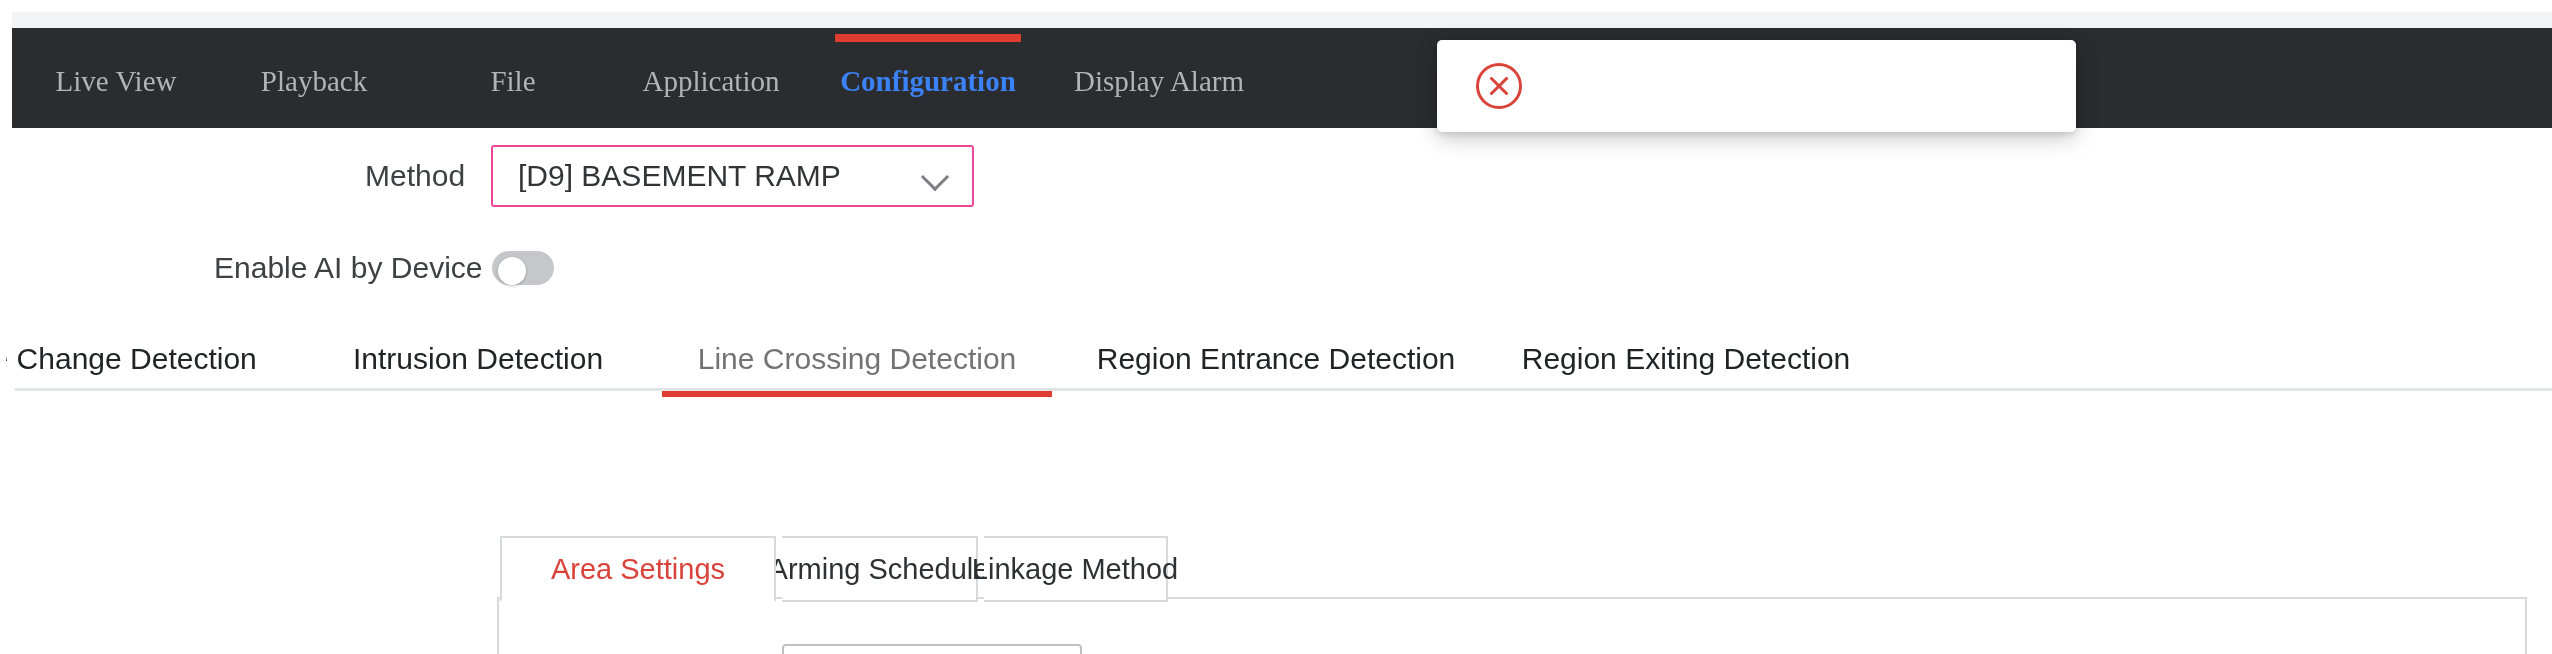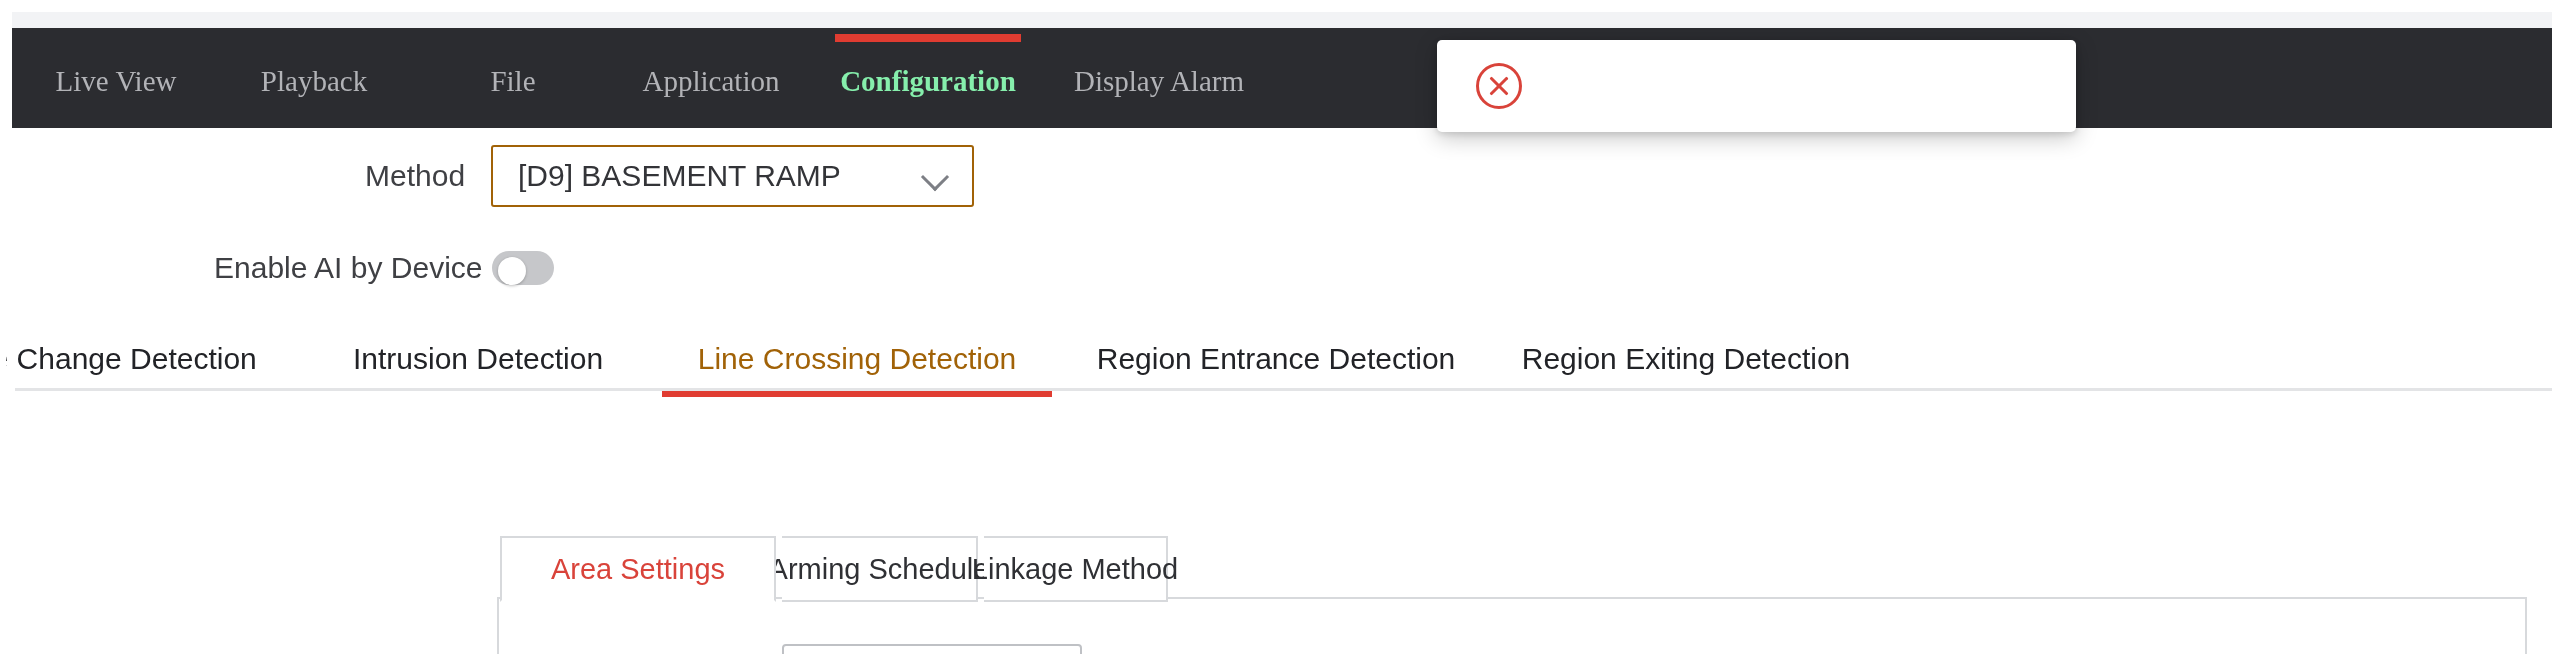--- a/index.html
+++ b/index.html
@@ -32,21 +32,21 @@
     position: relative;
     height: 100px;
     display: flex; align-items: center; justify-content: center;
     color: #b2b3b7;
     font-size: 29px;
     font-family: "Liberation Serif", serif;
     white-space: nowrap;
     cursor: pointer;
     padding: 0 0;
   }
-  .nav-item.active { color: #86efac; font-weight: bold; }
+  .nav-item.active { color: #3b82f6; font-weight: bold; }
   .nav-item .active-bar {
     position: absolute; top: 0; left: 0; right: 0; height: 8px;
     background: #e03c31;
   }
 
   
   .toast {
     position: absolute;
     left: 1425px; top: 28px;
     width: 639px; height: 92px;
@@ -85,21 +85,21 @@
     display: flex; align-items: center;
   }
   .camera-label {
     position: absolute; left: 350px; top: 0; height: 62px;
     display: flex; align-items: center;
     font-size: 30px; color: #3f4044;
   }
   .camera-select {
     position: absolute; left: 476px; top: 0;
     width: 483px; height: 62px;
-    border: 2px solid #a16207;
+    border: 2px solid #ec4899;
     border-radius: 3px;
     background: #ffffff;
     display: flex; align-items: center;
     padding: 0 20px 0 22px;
     cursor: pointer;
   }
   .camera-select .value {
     flex: 1 1 auto;
     font-size: 30px; color: #333438;
     white-space: nowrap; overflow: hidden;
@@ -157,21 +157,21 @@
     position: absolute; left: -118px; top: 0; height: 82px;
     display: flex; align-items: flex-start;
   }
   .tab {
     position: relative; height: 82px;
     display: flex; align-items: center; justify-content: center;
     font-size: 30px; color: #222327;
     white-space: nowrap; cursor: pointer;
     padding: 0 48px;
   }
-  .tab.active { color: #a16207; }
+  .tab.active { color: #737373; }
   .tab .tab-underline {
     position: absolute; left: 0; right: 0; bottom: 0; height: 6px;
     background: #e03c31;
     z-index: 2;
   }
 
   
   .lcd-row {
     position: absolute; left: 0; top: 442px; width: 2552px; height: 50px;
   }

